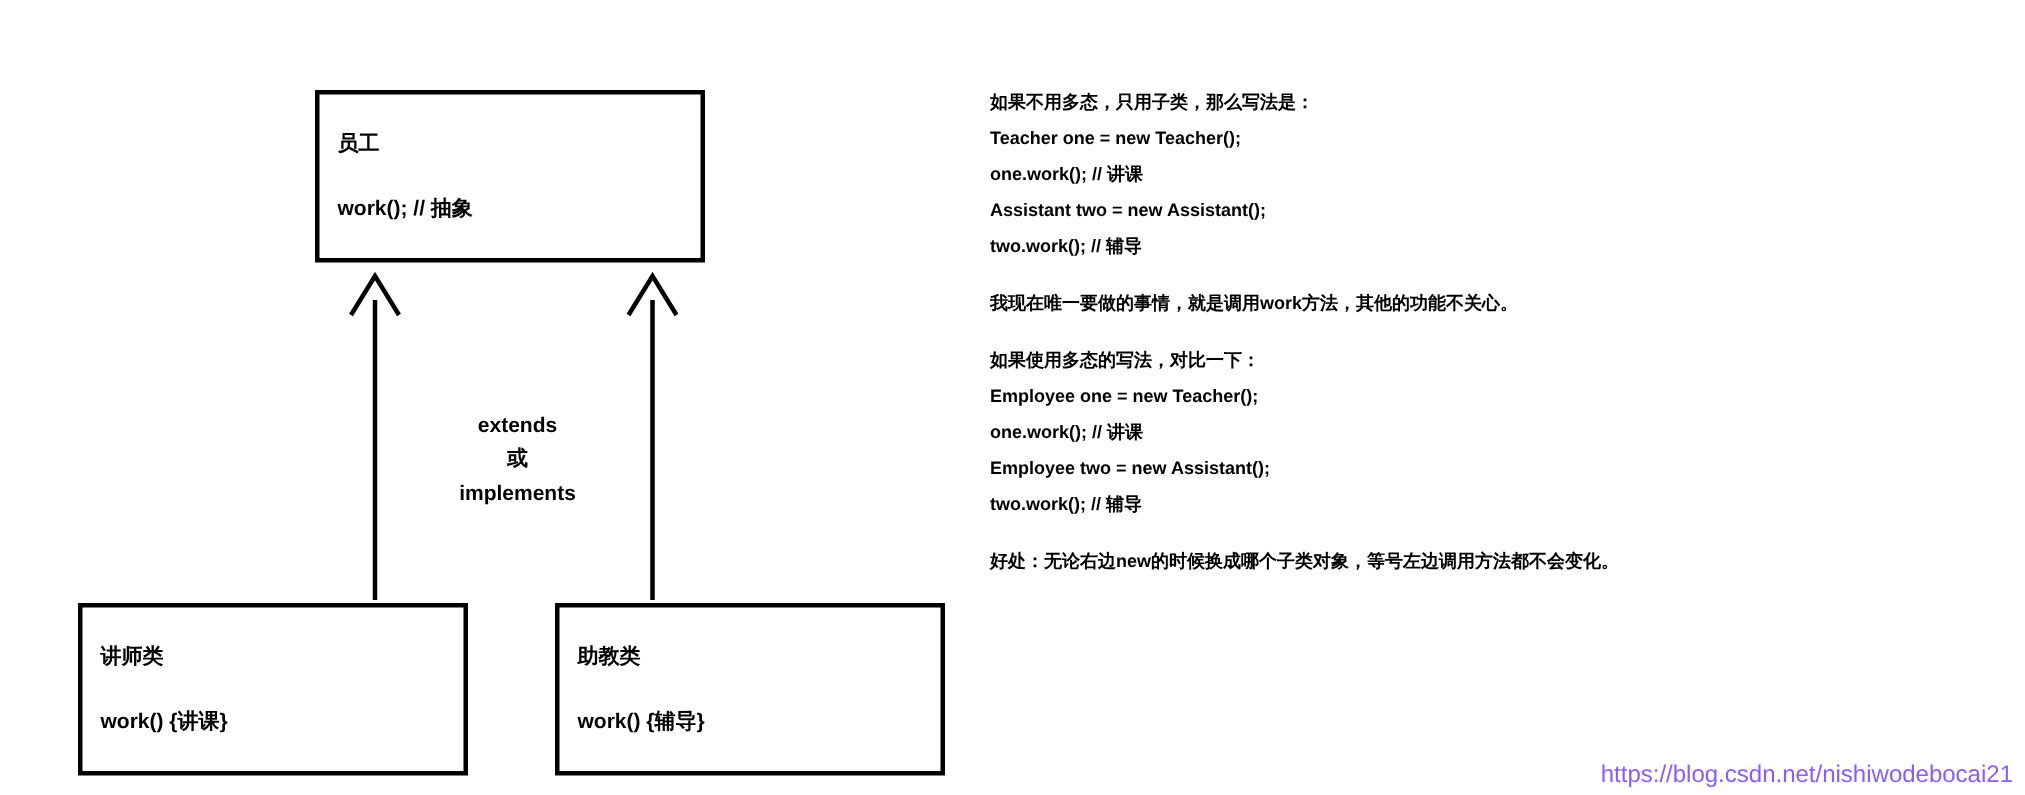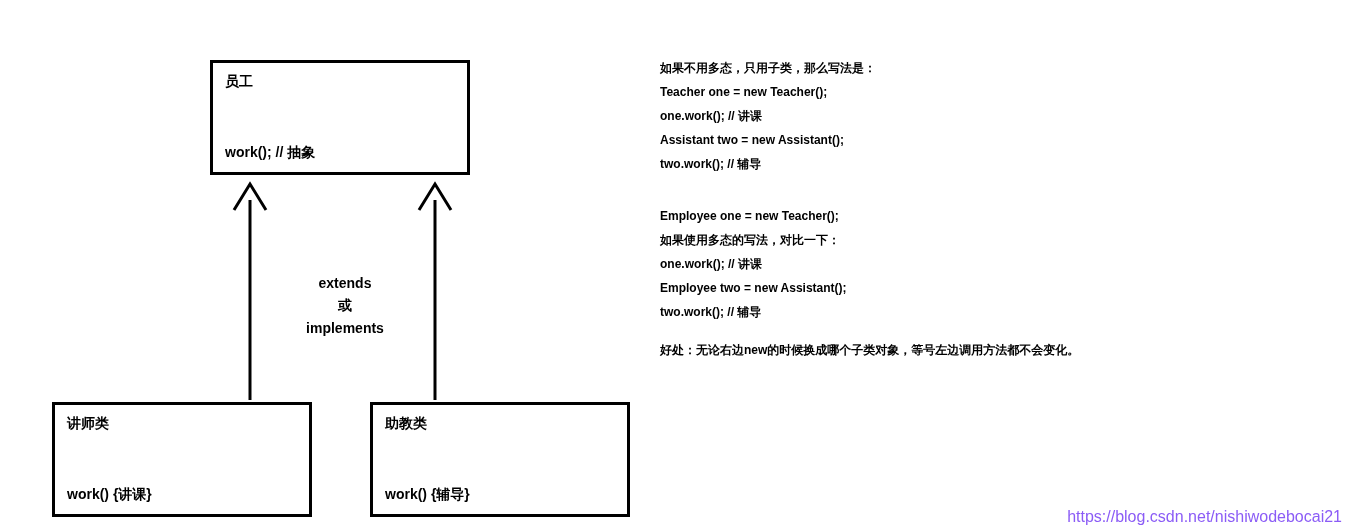--- a/index.html
+++ b/index.html
@@ -11,21 +11,21 @@
       font-family: "Microsoft YaHei", "SimHei", sans-serif;
       font-weight: bold;
       font-size: 14px;
       color: #000;
       overflow: hidden;
     }
     .box {
       position: absolute;
       border: 3px solid #000;
       background: #fff;
-      padding: 10px 12px;
+      padding: 24px 12px;
       display: flex;
       flex-direction: column;
       justify-content: space-between;
     }
     .box .title { font-size: 14px; }
     .box .method { font-size: 14px; margin-top: auto; }
 
     
     .parent-box { left: 210px; top: 60px; width: 260px; height: 115px; }
 
@@ -103,23 +103,24 @@
   <div class="method">work() {辅导}</div>
 </div>
 
 <div class="text-block">
   <p>如果不用多态，只用子类，那么写法是：</p>
   <p><span class="red">Teacher</span><span> one = new Teacher();</span></p>
   <p>one.work(); // 讲课</p>
   <p><span class="red">Assistant</span><span> two = new Assistant();</span></p>
   <p>two.work(); // 辅导</p>
   <div class="spacer"></div>
+  <p>我现在唯一要做的事情，就是调用work方法，其他的功能不关心。</p>
   <div class="spacer"></div>
+  <p>如果使用多态的写法，对比一下：</p>
   <p><span class="red">Employee</span><span> one = new Teacher();</span></p>
-  <p>如果使用多态的写法，对比一下：</p>
   <p>one.work(); // 讲课</p>
   <p><span class="red">Employee</span><span> two = new Assistant();</span></p>
   <p>two.work(); // 辅导</p>
   <div class="spacer"></div>
   <p>好处：无论右边new的时候换成哪个子类对象，等号左边调用方法都不会变化。</p>
 </div>
 
 <div class="watermark">https://blog.csdn.net/nishiwodebocai21</div>
 
 </body></html>

